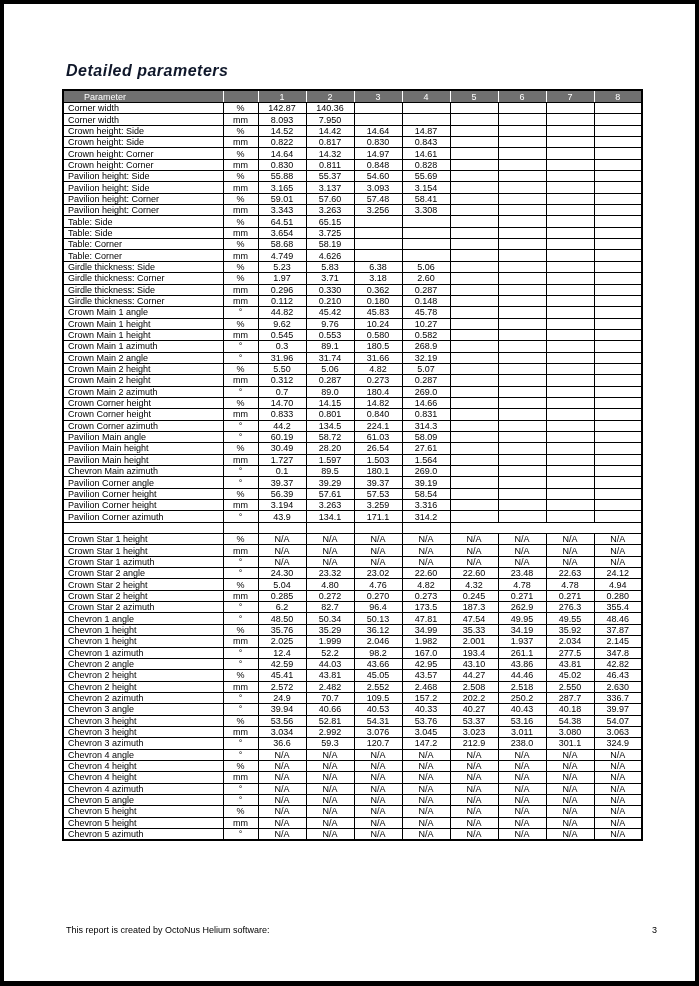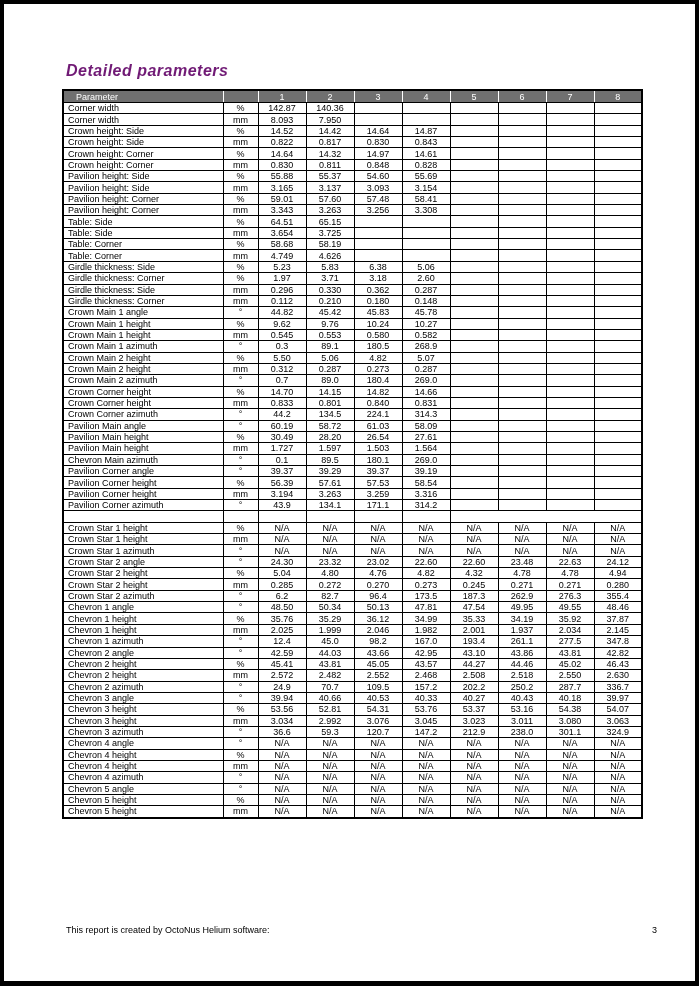--- a/index.html
+++ b/index.html
@@ -7,40 +7,40 @@
     width:699px;height:986px;background:#000;position:relative;
     font-family:"Liberation Sans", sans-serif;
     -webkit-font-smoothing:none;
   }
   .page{
     position:absolute;left:4px;top:4px;width:691px;height:977px;
     background:#fff;overflow:hidden;
   }
   .title{
     position:absolute;left:62px;top:58px;
-    font-size:16px;font-weight:bold;font-style:italic;color:#701a75;
+    font-size:16px;font-weight:bold;font-style:italic;color:#0f172a;
     letter-spacing:0.5px;white-space:nowrap;
   }
   table.params{
     position:absolute;left:58px;top:85px;
     border-collapse:collapse;table-layout:fixed;
     border:2px solid #000;
     font-size:9px;color:#000;
   }
   col.c-name{width:160px;}
   col.c-unit{width:35px;}
   col.c-val{width:48px;}
   .params th{
     background:#707070;color:#fff;
     border-top:1px solid #000;border-bottom:1px solid #000;
     border-left:1px solid #fff;border-right:1px solid #fff;
     font-weight:normal;font-size:9px;height:11px;
     padding:0;text-align:center;overflow:hidden;white-space:nowrap;
   }
-  .params th.h-name{text-align:left;padding-left:12px;}
+  .params th.h-name{text-align:left;padding-left:20px;}
   .params td{
     border:1px solid #000;
     height:10.35px;padding:0;line-height:10px;
     text-align:center;overflow:hidden;white-space:nowrap;
     vertical-align:middle;
   }
   .params td.pname{text-align:left;padding-left:4px;}
   .params td.sp{border-left:none;border-right:none;}
   .params td.spb{border-right:1px solid #000;}
   .footer-note{
@@ -343,20 +343,32 @@
           <td>0.3</td>
           <td>89.1</td>
           <td>180.5</td>
           <td>268.9</td>
           <td></td>
           <td></td>
           <td></td>
           <td></td>
         </tr>
         <tr>
+          <td class="pname">Crown Main 2 angle</td>
+          <td>°</td>
+          <td>31.96</td>
+          <td>31.74</td>
+          <td>31.66</td>
+          <td>32.19</td>
+          <td></td>
+          <td></td>
+          <td></td>
+          <td></td>
+        </tr>
+        <tr>
           <td class="pname">Crown Main 2 height</td>
           <td>%</td>
           <td>5.50</td>
           <td>5.06</td>
           <td>4.82</td>
           <td>5.07</td>
           <td></td>
           <td></td>
           <td></td>
           <td></td>
@@ -646,21 +658,21 @@
           <td>1.982</td>
           <td>2.001</td>
           <td>1.937</td>
           <td>2.034</td>
           <td>2.145</td>
         </tr>
         <tr>
           <td class="pname">Chevron 1 azimuth</td>
           <td>°</td>
           <td>12.4</td>
-          <td>45.0</td>
+          <td>52.2</td>
           <td>98.2</td>
           <td>167.0</td>
           <td>193.4</td>
           <td>261.1</td>
           <td>277.5</td>
           <td>347.8</td>
         </tr>
         <tr>
           <td class="pname">Chevron 2 angle</td>
           <td>°</td>
@@ -825,20 +837,32 @@
           <td>N/A</td>
           <td>N/A</td>
           <td>N/A</td>
           <td>N/A</td>
           <td>N/A</td>
           <td>N/A</td>
         </tr>
         <tr>
           <td class="pname">Chevron 5 height</td>
           <td>mm</td>
+          <td>N/A</td>
+          <td>N/A</td>
+          <td>N/A</td>
+          <td>N/A</td>
+          <td>N/A</td>
+          <td>N/A</td>
+          <td>N/A</td>
+          <td>N/A</td>
+        </tr>
+        <tr>
+          <td class="pname">Chevron 5 azimuth</td>
+          <td>°</td>
           <td>N/A</td>
           <td>N/A</td>
           <td>N/A</td>
           <td>N/A</td>
           <td>N/A</td>
           <td>N/A</td>
           <td>N/A</td>
           <td>N/A</td>
         </tr>
       </tbody>

